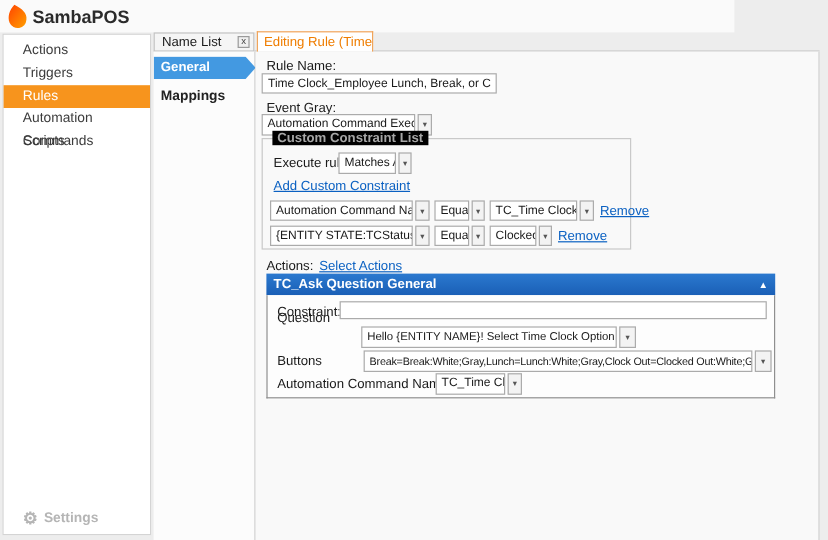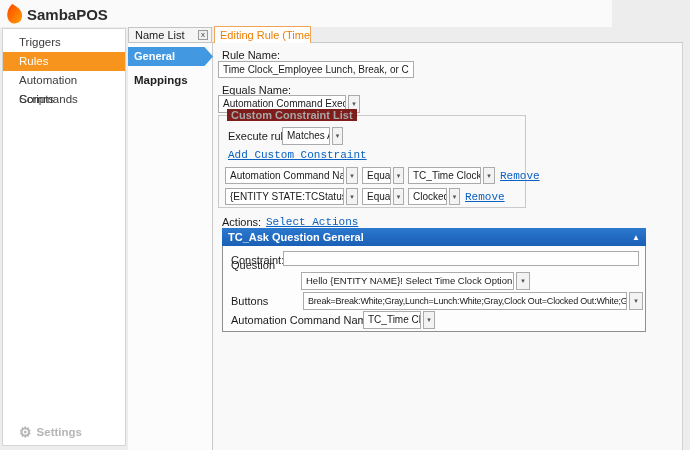--- a/index.html
+++ b/index.html
@@ -33,24 +33,24 @@
   .subnav-selected { position:absolute; left:0; top:4px; width:85px; height:19px; background:#4399E1; color:#fff; font-weight:bold; font-size:11px; line-height:19px; padding-left:6px; clip-path:polygon(0 0, 90% 0, 100% 50%, 90% 100%, 0 100%); cursor:pointer; }
   .subnav-item { position:absolute; left:0; top:31px; padding-left:6px; font-weight:bold; font-size:11.5px; color:#222; cursor:pointer; }
 
   
   .main { position:absolute; left:213px; top:43px; width:470px; height:407px; background:#f9f9f9; border-right:1px solid #d0d0d0; }
   .lbl { position:absolute; font-size:11px; color:#1a1a1a; }
   .tinput { position:absolute; background:#fff; border:1px solid #ababab; font-size:10px; padding:0 4px; font-family:"Liberation Sans", sans-serif; color:#1a1a1a; }
   .combo { position:absolute; display:flex; align-items:stretch; }
   .combo-text { background:#fff; border:1px solid #ababab; font-size:10px; line-height:14px; padding:1px 4px; white-space:nowrap; overflow:hidden; }
   .combo-btn { width:12px; margin-left:2px; border:1px solid #ababab; background:#f3f3f3; font-size:7px; color:#555; display:flex; align-items:center; justify-content:center; cursor:pointer; }
-  .link { color:#0B61C2; text-decoration:underline; cursor:pointer; font-size:11px;font-family:Liberation Mono, monospace; }
+  .link { color:#0B61C2; text-decoration:underline; cursor:pointer; font-size:11px; }
 
   .groupbox { position:absolute; left:5px; top:72px; width:308px; height:93px; border:1px solid #c9c9c9; }
-  .groupbox-title { position:absolute; left:8px; top:-7px; background:#7f1d1d; padding:0 4px; font-weight:bold; color:#a6a6a6; font-size:11px; }
+  .groupbox-title { position:absolute; left:8px; top:-7px; background:#000000; padding:0 4px; font-weight:bold; color:#a6a6a6; font-size:11px; }
   .crow { position:absolute; left:6px; display:flex; align-items:stretch; height:17px; }
   .crow .combo-text { line-height:13px; }
   .crow .gap { width:4px; }
   .crow .remove { margin-left:5px; align-self:center; }
   .w-field { width:119px; }
   .w-op { width:29px; }
   .w-val1 { width:73px; }
   .w-val2 { width:39px; }
 
   .panel { position:absolute; left:9px; top:185px; width:424px; }
@@ -73,20 +73,21 @@
       </linearGradient>
         </defs>
       <path d="M7 1 C13 4 18 8 17 13.5 A7.3 7.3 0 0 1 3 16 C1 11 3 5 7 1 Z" fill="url(#fg)"></path>
     </svg>
     <span class="logo-text">SambaPOS</span>
   </div>
 </div>
 
 <div class="sidebar">
   <div class="sb-items">
+    <div class="sb-item">Actions</div>
     <div class="sb-item">Triggers</div>
     <div class="sb-item selected">Rules</div>
     <div class="sb-item">Automation Commands</div>
     <div class="sb-item">Scripts</div>
   </div>
   <div class="sb-settings">
     <span class="gear">⚙</span>
     <span>Settings</span>
   </div>
 </div>
@@ -104,21 +105,21 @@
 <div class="subpanel">
   <div class="subnav-selected">General Settings</div>
   <div class="subnav-item">Mappings</div>
 </div>
 
 <div class="main">
 
   <div class="lbl" style="left:9px; top:6px;">Rule Name:</div>
   <input class="tinput" style="left: 5px; top: 18px; width: 196px; height: 17px;" value="Time Clock_Employee Lunch, Break, or Clock Out">
 
-  <div class="lbl" style="left:9px; top:41px;">Equals Name:</div>
+  <div class="lbl" style="left:9px; top:41px;">Event Gray:</div>
   <div class="combo" style="left:5px; top:52px;">
     <div class="combo-text" style="width:128px;">Automation Command Executed</div>
     <div class="combo-btn">▾</div>
   </div>
 
   <div class="groupbox">
     <div class="groupbox-title">Custom Constraint List</div>
 
     <div class="lbl" style="left:9px; top:14px;">Execute rule if</div>
     <div class="combo" style="left:63px; top:11px;">

